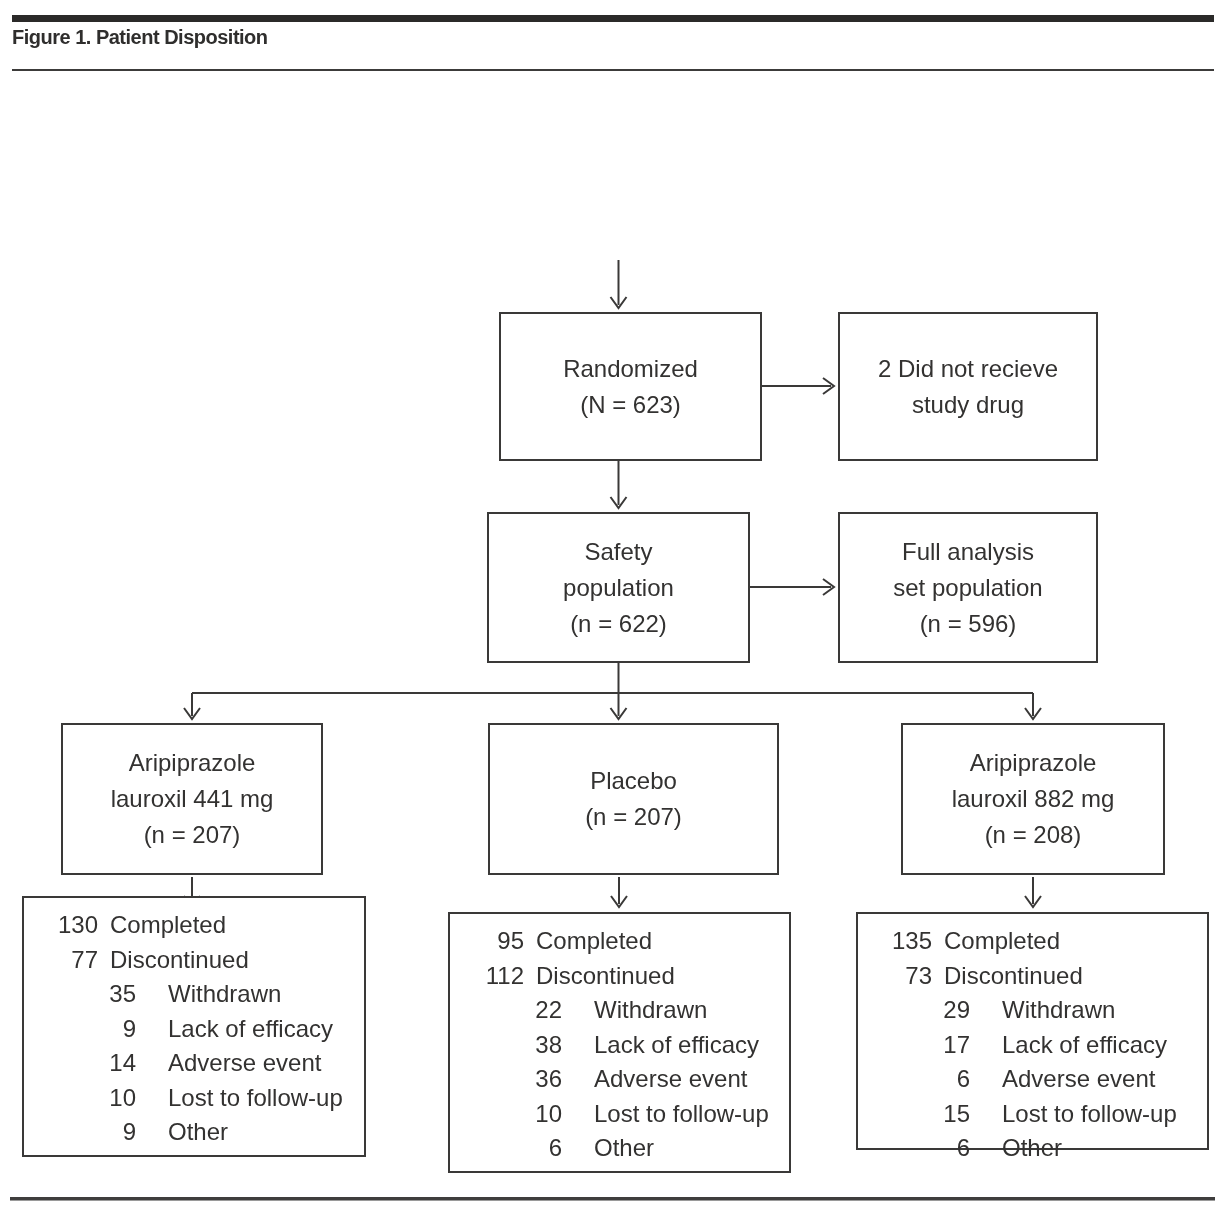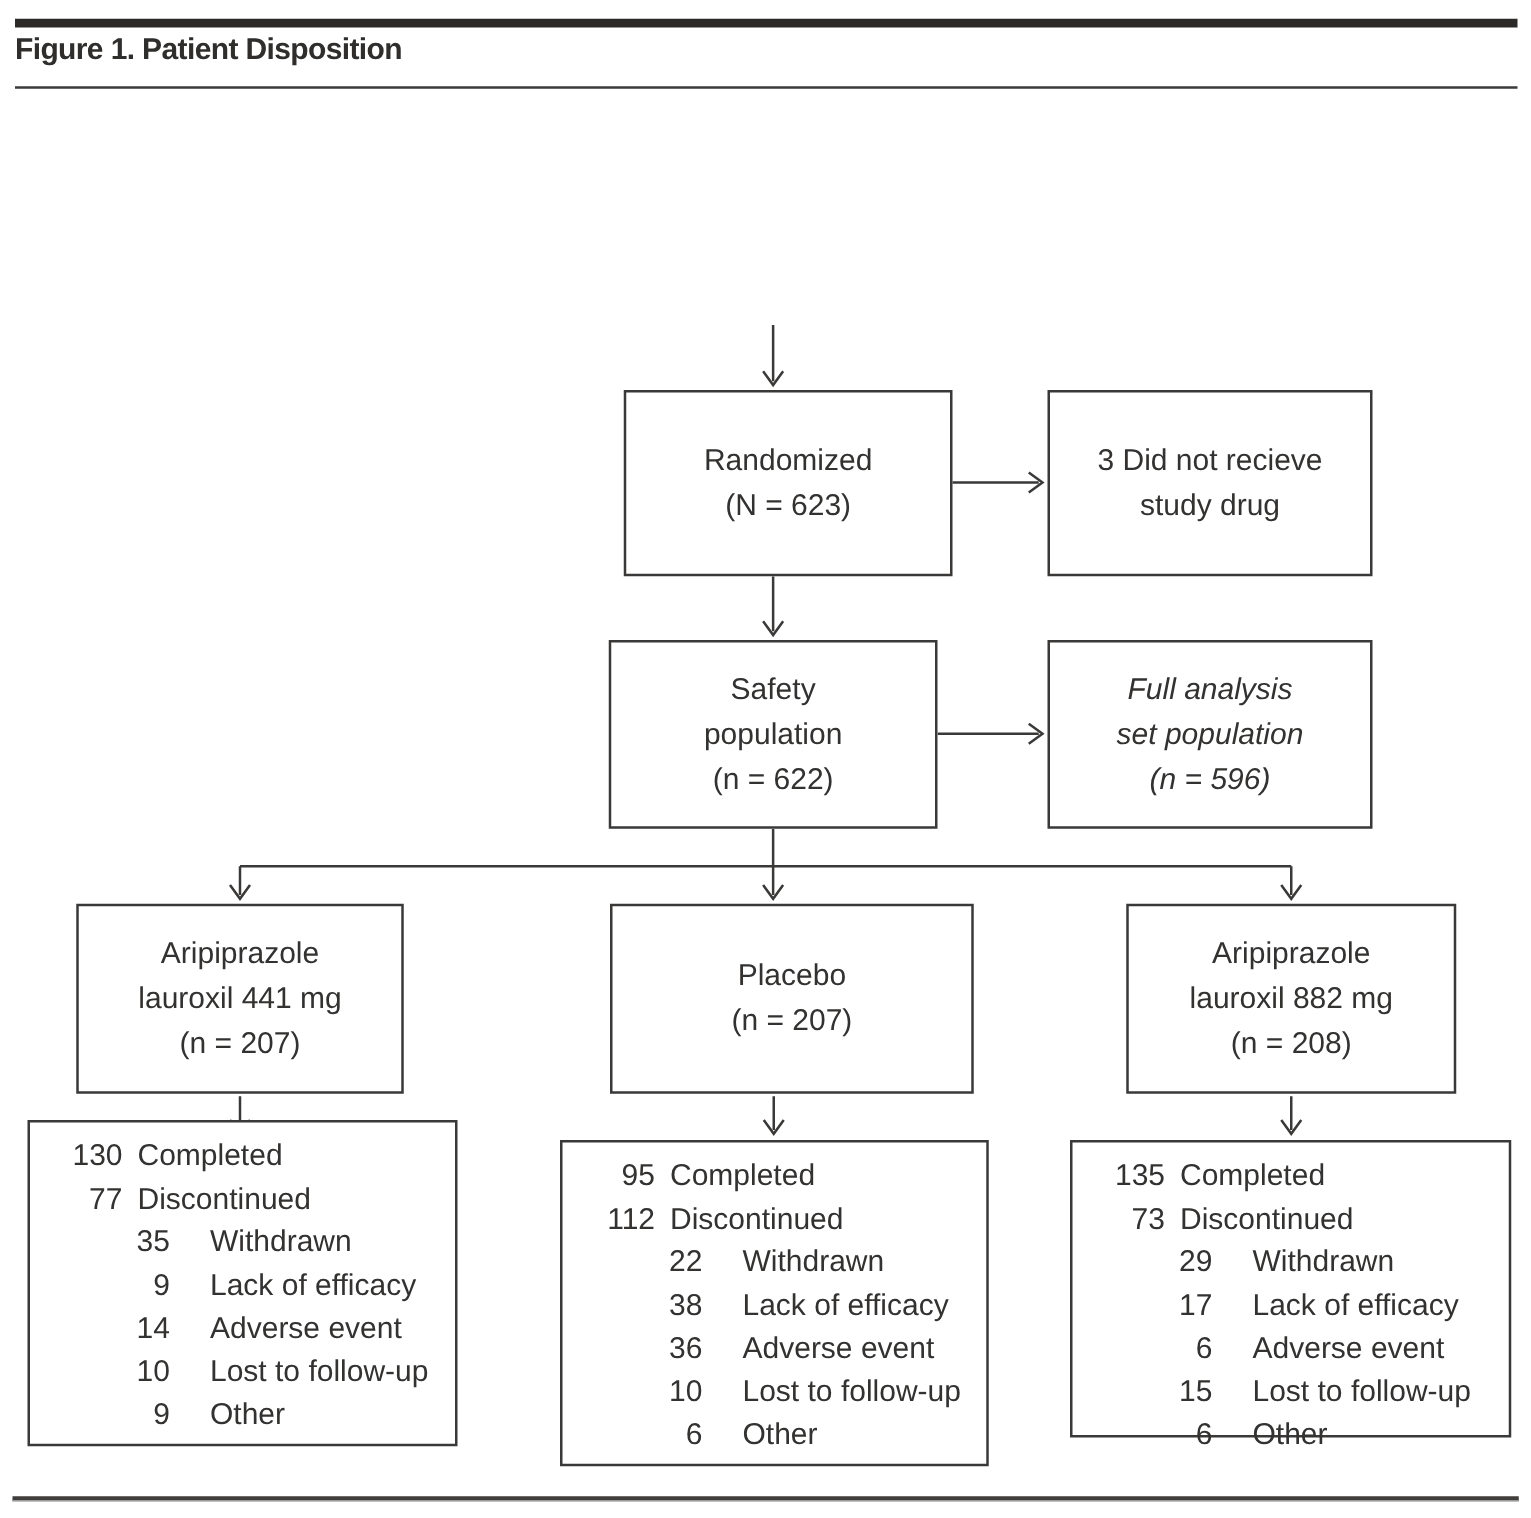--- a/index.html
+++ b/index.html
@@ -18,21 +18,21 @@
   }
   .top-bar {
     position: absolute;
     left: 12px; top: 15px;
     width: 1202px; height: 7px;
     background: #2b2a29;
   }
   .fig-title {
     position: absolute;
     left: 12px; top: 26px;
-    font-size: 24px;
+    font-size: 20px;
     font-weight: 700;
     letter-spacing: -0.5px;
     color: #2f2e2d;
     white-space: nowrap;
   }
   .header-rule {
     position: absolute;
     left: 12px; top: 69px;
     width: 1202px; height: 2px;
     background: #3c3b3a;
@@ -66,21 +66,21 @@
     justify-content: center;
     text-align: center;
     font-size: 24px;
     line-height: 36px;
     color: #333231;
   }
   .box-screened   { left: 487px; top: 111px; width: 263px; height: 149px; }
   .box-randomized { left: 487px; top: 312px; width: 263px; height: 149px; margin-left: 12px; }
   .box-nodrug     { left: 838px; top: 312px; width: 260px; height: 149px; }
   .box-safety     { left: 487px; top: 512px; width: 263px; height: 151px; }
-  .box-fas        { left: 838px; top: 512px; width: 260px; height: 151px; font-style: italic; }
+  .box-fas        { left: 838px; top: 512px; width: 260px; height: 151px; }
   .box-arm441     { left:  61px; top: 723px; width: 262px; height: 152px; }
   .box-placebo    { left: 488px; top: 723px; width: 291px; height: 152px; }
   .box-arm882     { left: 901px; top: 723px; width: 264px; height: 152px; }
   .outbox {
     position: absolute;
     border: 2px solid #3a3938;
     background: #ffffff;
     box-sizing: border-box;
     font-size: 24px;
     line-height: 34.5px;
@@ -137,21 +137,21 @@
     <polyline points="1025,896 1033,907 1041,896"></polyline>
   </svg>
 
 
   <div class="box box-randomized">
     <div>Randomized</div>
     <div>(N = 623)</div>
   </div>
 
   <div class="box box-nodrug">
-    <div>3 Did not recieve</div>
+    <div>2 Did not recieve</div>
     <div>study drug</div>
   </div>
 
   <div class="box box-safety">
     <div>Safety</div>
     <div>population</div>
     <div>(n = 622)</div>
   </div>
 
   <div class="box box-fas">

